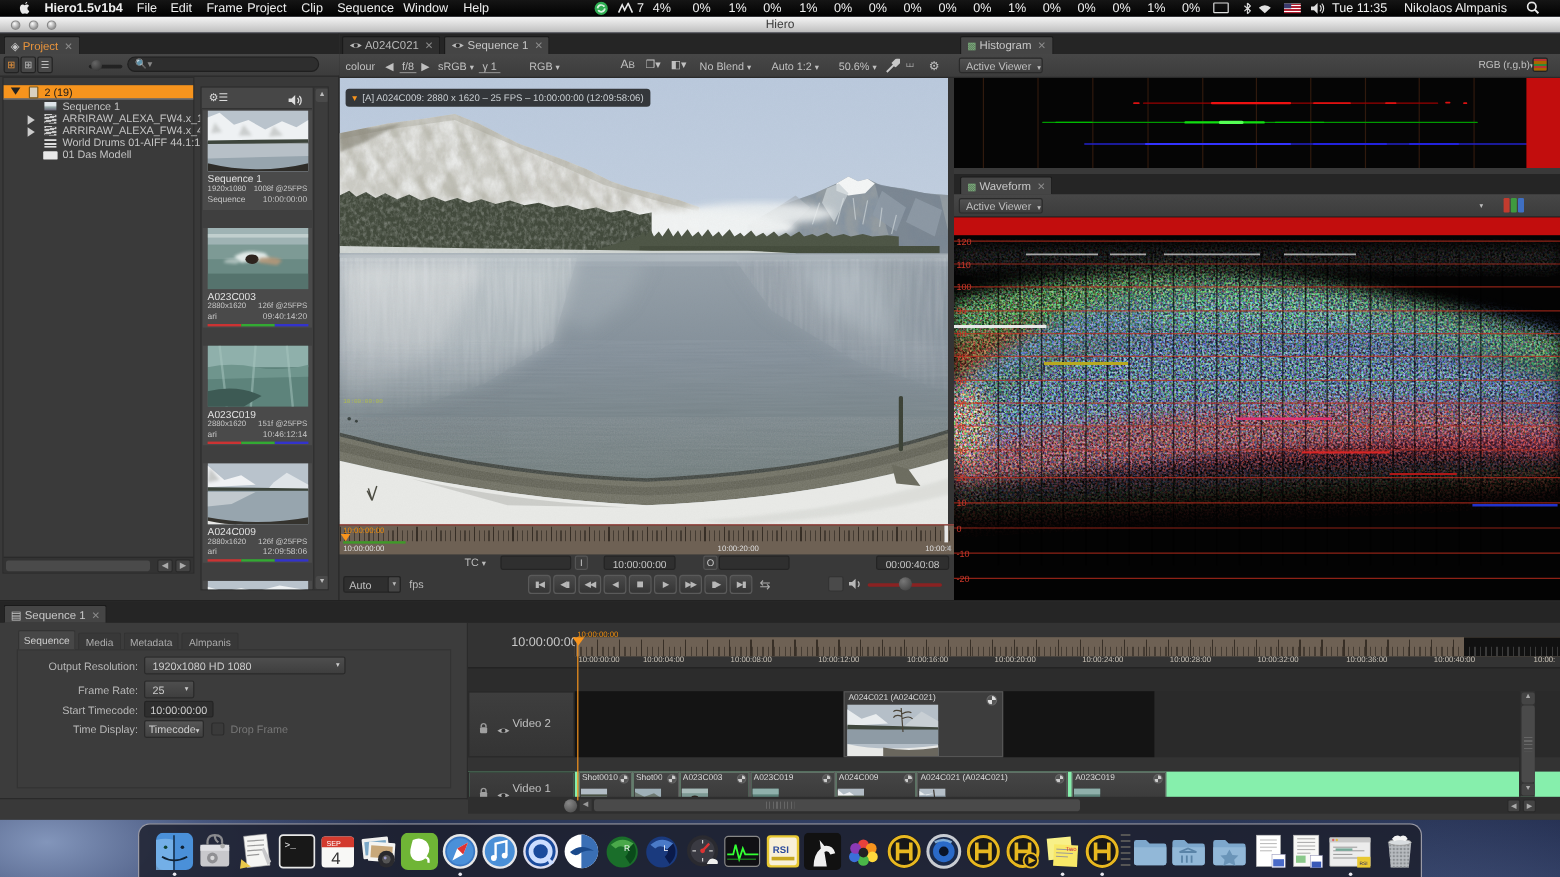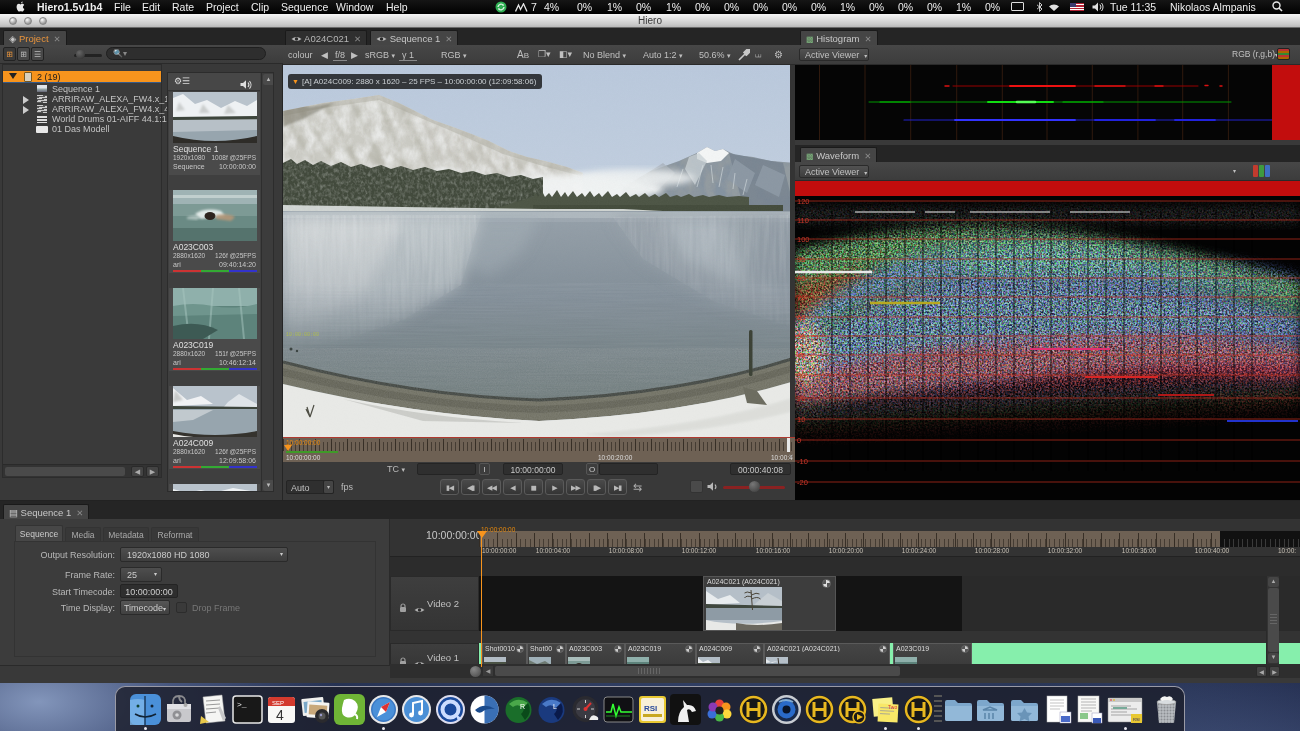--- a/index.html
+++ b/index.html
@@ -51,21 +51,21 @@
 </style></head>
 <body>
 <div id="desktop"></div>
 <div id="menubar">
   <svg class="mi" style="left:15px;top:1px" width="11" height="12">
       <path d="M5.5,3.4 C4.6,2.4 3,2.5 2.2,3.6 C1,5.2 1.6,8.4 3.1,10 c0.6,0.7 1.3,0.6 1.9,0.3 c0.5,-0.2 0.9,-0.2 1.4,0 c0.6,0.3 1.3,0.4 1.9,-0.3 c0.5,-0.5 0.9,-1.2 1.1,-1.9 c-1.9,-0.8 -2,-3.3 -0.2,-4.2 C8.6,2.6 6.6,2.3 5.5,3.4 Z M7.7,0.4 C6.8,0.5 6,1.3 6.1,2.3 C7,2.3 7.8,1.4 7.7,0.4 Z" fill="#e8e8e8"></path>
     </svg>
   <div class="mi" style="left:37px;font-weight:bold">Hiero1.5v1b4</div>
   <div class="mi" style="left:114px">File</div>
   <div class="mi" style="left:142px">Edit</div>
-  <div class="mi" style="left:172px">Rate</div>
+  <div class="mi" style="left:172px">Frame</div>
   <div class="mi" style="left:206px">Project</div>
   <div class="mi" style="left:251px">Clip</div>
   <div class="mi" style="left:281px">Sequence</div>
   <div class="mi" style="left:336px">Window</div>
   <div class="mi" style="left:386px">Help</div>
   <svg class="mi" style="left:495px;top:1px" width="12" height="12">
       <circle cx="6" cy="6" r="5.5" fill="#2fae52"></circle>
       <path d="M3,6 a3,3 0 0 1 5.4,-1.6 M9,6 a3,3 0 0 1 -5.4,1.6" stroke="#d8f0e0" stroke-width="1.4" fill="none"></path>
       <path d="M8.6,3.2 l0.3,1.6 -1.6,-0.3 Z M3.4,8.8 l-0.3,-1.6 1.6,0.3 Z" fill="#d8f0e0"></path>
     </svg>
@@ -626,21 +626,21 @@
   <div id="timeline">
     <div class="tabbar" style="left:0;top:0;width:1300px;height:33px">
       <div class="tab active" style="left:3px;top:3px">▤ Sequence 1<span class="x">✕</span></div>
     </div>
 
     <div class="abs" style="left:0;top:18px;width:390px;height:147px;background:#3c3c3c;border-right:1px solid #2a2a2a;border-bottom:1px solid #2a2a2a">
       <div class="abs" style="left:14px;top:22px;width:362px;height:116px;border:1px solid #333"></div>
       <div class="abs" style="left:15px;top:6px;width:48px;height:16px;background:#474747;border:1px solid #333;border-bottom:none;border-radius:2px 2px 0 0;font-size:8.5px;color:#ccc;text-align:center;line-height:16px">Sequence</div>
       <div class="abs" style="left:65px;top:8px;width:36px;height:14px;background:#383838;border:1px solid #333;border-bottom:none;border-radius:2px 2px 0 0;font-size:8.5px;color:#aaa;text-align:center;line-height:14px">Media</div>
       <div class="abs" style="left:103px;top:8px;width:46px;height:14px;background:#383838;border:1px solid #333;border-bottom:none;border-radius:2px 2px 0 0;font-size:8.5px;color:#aaa;text-align:center;line-height:14px">Metadata</div>
-      <div class="abs" style="left:151px;top:8px;width:48px;height:14px;background:#383838;border:1px solid #333;border-bottom:none;border-radius:2px 2px 0 0;font-size:8.5px;color:#aaa;text-align:center;line-height:14px">Reformat</div>
+      <div class="abs" style="left:151px;top:8px;width:48px;height:14px;background:#383838;border:1px solid #333;border-bottom:none;border-radius:2px 2px 0 0;font-size:8.5px;color:#aaa;text-align:center;line-height:14px">Almpanis</div>
       <div class="abs" style="left:0;top:31px;width:115px;text-align:right;font-size:9px;color:#b8b8b8">Output Resolution:</div>
       <div class="abs" style="left:120px;top:28px;width:168px;height:15px;background:linear-gradient(#4e4e4e,#3e3e3e);border:1px solid #2a2a2a;border-radius:2px;font-size:9px;color:#ccc;padding:2px 12px 0 6px">1920x1080 HD 1080<span class="abs" style="right:4px;font-size:6px">▾</span></div>
       <div class="abs" style="left:0;top:51px;width:115px;text-align:right;font-size:9px;color:#b8b8b8">Frame Rate:</div>
       <div class="abs" style="left:120px;top:48px;width:42px;height:15px;background:linear-gradient(#4e4e4e,#3e3e3e);border:1px solid #2a2a2a;border-radius:2px;font-size:9px;color:#ccc;padding:2px 0 0 6px">25<span class="abs" style="right:4px;font-size:6px">▾</span></div>
       <div class="abs" style="left:0;top:68px;width:115px;text-align:right;font-size:9px;color:#b8b8b8">Start Timecode:</div>
       <div class="abs" style="left:120px;top:65px;width:58px;height:14px;background:#2e2e2e;border:1px solid #242424;border-radius:2px;font-size:9px;color:#ccc;text-align:center;line-height:14px">10:00:00:00</div>
       <div class="abs" style="left:0;top:84px;width:115px;text-align:right;font-size:9px;color:#b8b8b8">Time Display:</div>
       <div class="abs" style="left:120px;top:81px;width:50px;height:15px;background:linear-gradient(#565656,#404040);border:1px solid #2a2a2a;border-radius:2px;font-size:9px;color:#ccc;text-align:center;line-height:15px">Timecode<span style="font-size:6px">▾</span></div>
       <div class="abs" style="left:176px;top:83px;width:11px;height:11px;background:#3a3a3a;border:1px solid #2c2c2c;border-radius:2px"></div>
       <div class="abs" style="left:192px;top:84px;font-size:9px;color:#777">Drop Frame</div>

